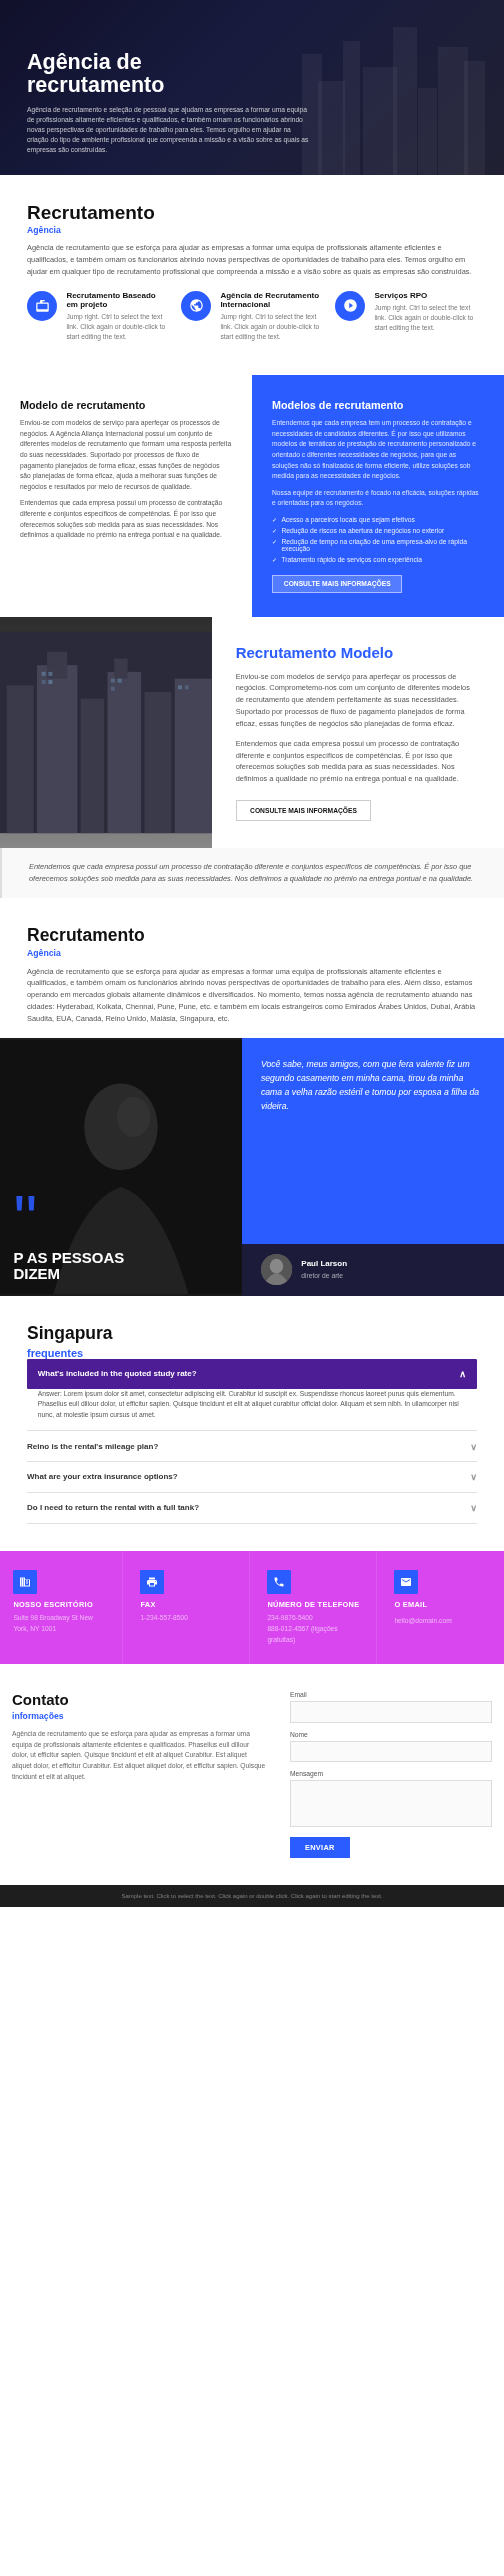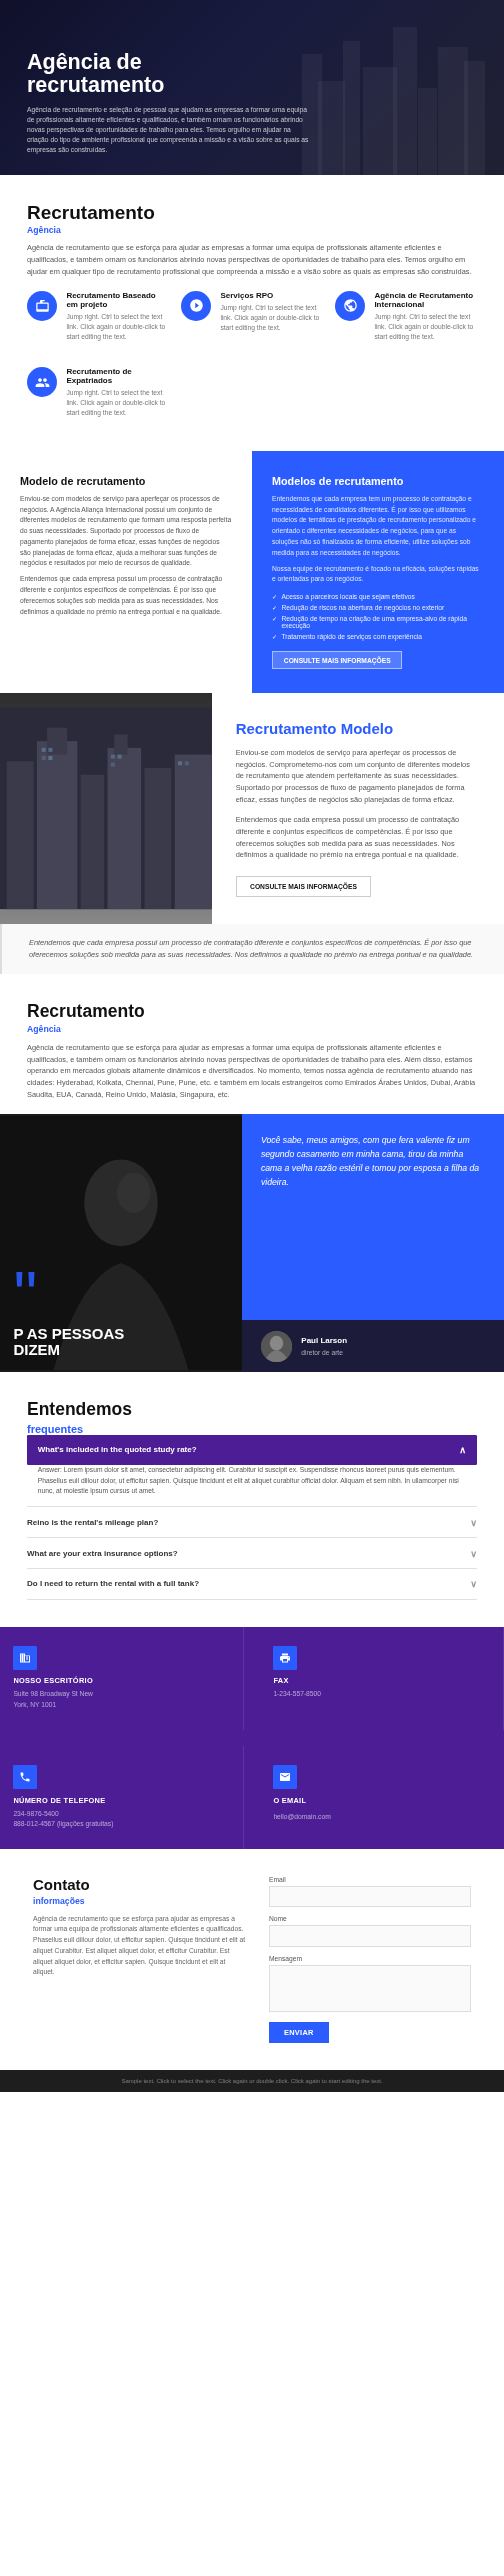--- a/index.html
+++ b/index.html
@@ -242,24 +242,24 @@
       padding: 0 10.8px 9.4px;
       font-size: 6.7px;
       color: #555;
       line-height: 1.6;
       display: none;
     }
     .faq-answer.open { display: block; }
 
     
     .contact-info-top {
-      background: #4c1d95;
+      background: #d946ef;
       display: grid;
-      grid-template-columns: 1fr 1fr;
-      gap: 16px;
+      grid-template-columns: 1fr 1fr 1fr 1fr;
+      gap: 4px;
     }
     .contact-info-col {
       padding: 19px 13.4px;
       border-right: 0.7px solid rgba(255,255,255,0.1);
     }
     .contact-info-col:last-child { border-right: none; }
     .contact-info-col .ci-icon {
       width: 24px;
       height: 24px;
       background: #2a5cff;
@@ -269,21 +269,21 @@
       justify-content: center;
       margin-bottom: 6.7px;
     }
     .contact-info-col .ci-icon svg { width: 12px; height: 12px; fill: #fff; }
     .contact-info-col h4 { font-size: 7.4px; font-weight: 700; color: #fff; margin-bottom: 4px; text-transform: uppercase; letter-spacing: 0.3px; }
     .contact-info-col p { font-size: 6.7px; color: rgba(255,255,255,0.6); line-height: 1.6; }
     .contact-info-col a { font-size: 6.7px; color: rgba(255,255,255,0.6); text-decoration: none; }
 
     
     .contact-form-section {
-      padding: 27px 33px;
+      padding: 27px 12px;
       display: flex;
       gap: 23px;
     }
     .contact-left { flex: 1; }
     .contact-left h2 { font-size: 15px; font-weight: 900; color: #111; margin-bottom: 2.7px; }
     .contact-left .sub { font-size: 8.7px; color: #2a5cff; font-weight: 700; margin-bottom: 8px; }
     .contact-left p { font-size: 6.7px; color: #666; line-height: 1.6; }
     .contact-right { width: 202px; }
     .form-field {
       margin-bottom: 8px;
@@ -375,47 +375,36 @@
           </svg>
       </div>
       <div class="card-text">
         <h4>Recrutamento Baseado em projeto</h4>
         <p>Jump right. Ctrl to select the text link. Click again or double-click to start editing the text.</p>
       </div>
     </div>
     <div class="card-item">
       <div class="card-icon">
         <svg viewBox="0 0 24 24">
-            <path d="M12 2C6.48 2 2 6.48 2 12s4.48 10 10 10 10-4.48 10-10S17.52 2 12 2zm-2 14.5v-9l6 4.5-6 4.5z"></path>
+            <path d="M12 2C6.48 2 2 6.48 2 12s4.48 10 10 10 10-4.48 10-10S17.52 2 12 2zm-1 17.93c-3.95-.49-7-3.85-7-7.93 0-.62.08-1.21.21-1.79L9 15v1c0 1.1.9 2 2 2v1.93zm6.9-2.54c-.26-.81-1-1.39-1.9-1.39h-1v-3c0-.55-.45-1-1-1H8v-2h2c.55 0 1-.45 1-1V7h2c1.1 0 2-.9 2-2v-.41c2.93 1.19 5 4.06 5 7.41 0 2.08-.8 3.97-2.1 5.39z"></path>
           </svg>
       </div>
       <div class="card-text">
-        <h4>Serviços RPO</h4>
+        <h4>Agência de Recrutamento Internacional</h4>
         <p>Jump right. Ctrl to select the text link. Click again or double-click to start editing the text.</p>
       </div>
     </div>
     <div class="card-item">
       <div class="card-icon">
         <svg viewBox="0 0 24 24">
-            <path d="M12 2C6.48 2 2 6.48 2 12s4.48 10 10 10 10-4.48 10-10S17.52 2 12 2zm-1 17.93c-3.95-.49-7-3.85-7-7.93 0-.62.08-1.21.21-1.79L9 15v1c0 1.1.9 2 2 2v1.93zm6.9-2.54c-.26-.81-1-1.39-1.9-1.39h-1v-3c0-.55-.45-1-1-1H8v-2h2c.55 0 1-.45 1-1V7h2c1.1 0 2-.9 2-2v-.41c2.93 1.19 5 4.06 5 7.41 0 2.08-.8 3.97-2.1 5.39z"></path>
+            <path d="M12 2C6.48 2 2 6.48 2 12s4.48 10 10 10 10-4.48 10-10S17.52 2 12 2zm-2 14.5v-9l6 4.5-6 4.5z"></path>
           </svg>
       </div>
       <div class="card-text">
-        <h4>Agência de Recrutamento Internacional</h4>
-        <p>Jump right. Ctrl to select the text link. Click again or double-click to start editing the text.</p>
-      </div>
-    </div>
-    <div class="card-item">
-      <div class="card-icon">
-        <svg viewBox="0 0 24 24">
-            <path d="M16 11c1.66 0 2.99-1.34 2.99-3S17.66 5 16 5c-1.66 0-3 1.34-3 3s1.34 3 3 3zm-8 0c1.66 0 2.99-1.34 2.99-3S9.66 5 8 5C6.34 5 5 6.34 5 8s1.34 3 3 3zm0 2c-2.33 0-7 1.17-7 3.5V19h14v-2.5c0-2.33-4.67-3.5-7-3.5zm8 0c-.29 0-.62.02-.97.05 1.16.84 1.97 1.97 1.97 3.45V19h6v-2.5c0-2.33-4.67-3.5-7-3.5z"></path>
-          </svg>
-      </div>
-      <div class="card-text">
-        <h4>Recrutamento de Expatriados</h4>
+        <h4>Serviços RPO</h4>
         <p>Jump right. Ctrl to select the text link. Click again or double-click to start editing the text.</p>
       </div>
     </div>
   </div>
 </section>
 
 <div class="modelo-section">
   <div class="modelo-left">
     <h3>Modelo de recrutamento</h3>
     <p>Enviou-se com modelos de serviço para aperfeçar os processos de negócios. A Agência Aliança Internacional possui um conjunto de diferentes modelos de recrutamento que formam uma resposta perfeita do suas necessidades. Suportado por processos de fluxo de pagamento planejados de forma eficaz, essas funções de negócios são planejadas de forma eficaz, ajuda a melhorar suas funções de negócios e resultados por meio de recursos de qualidade.</p>
@@ -512,21 +501,21 @@
       </div>
       <div class="person-info">
         <h4>Paul Larson</h4>
         <span>diretor de arte</span>
       </div>
     </div>
   </div>
 </div>
 
 <section class="faq-section">
-  <h2>Entendemos</h2>
+  <h2>Singapura</h2>
   <div class="sub">frequentes</div>
 
   <div class="faq-item">
     <div class="faq-q active">
       <span>What's included in the quoted study rate?</span>
       <span class="chevron">∧</span>
     </div>
     <div class="faq-answer open">
       <span>Answer: Lorem ipsum dolor sit amet, consectetur adipiscing elit. Curabitur id suscipit ex. Suspendisse rhoncus laoreet purus quis elementum. Phasellus eull dillour dolor, ut efficitur sapien. Quisque tincidunt et elit at aliquet curabitur officiat dolor. Aliquam et sem nibh. In ullamcorper nisi nunc, at molestie ipsum cursus ut amet.</span>
     </div>

